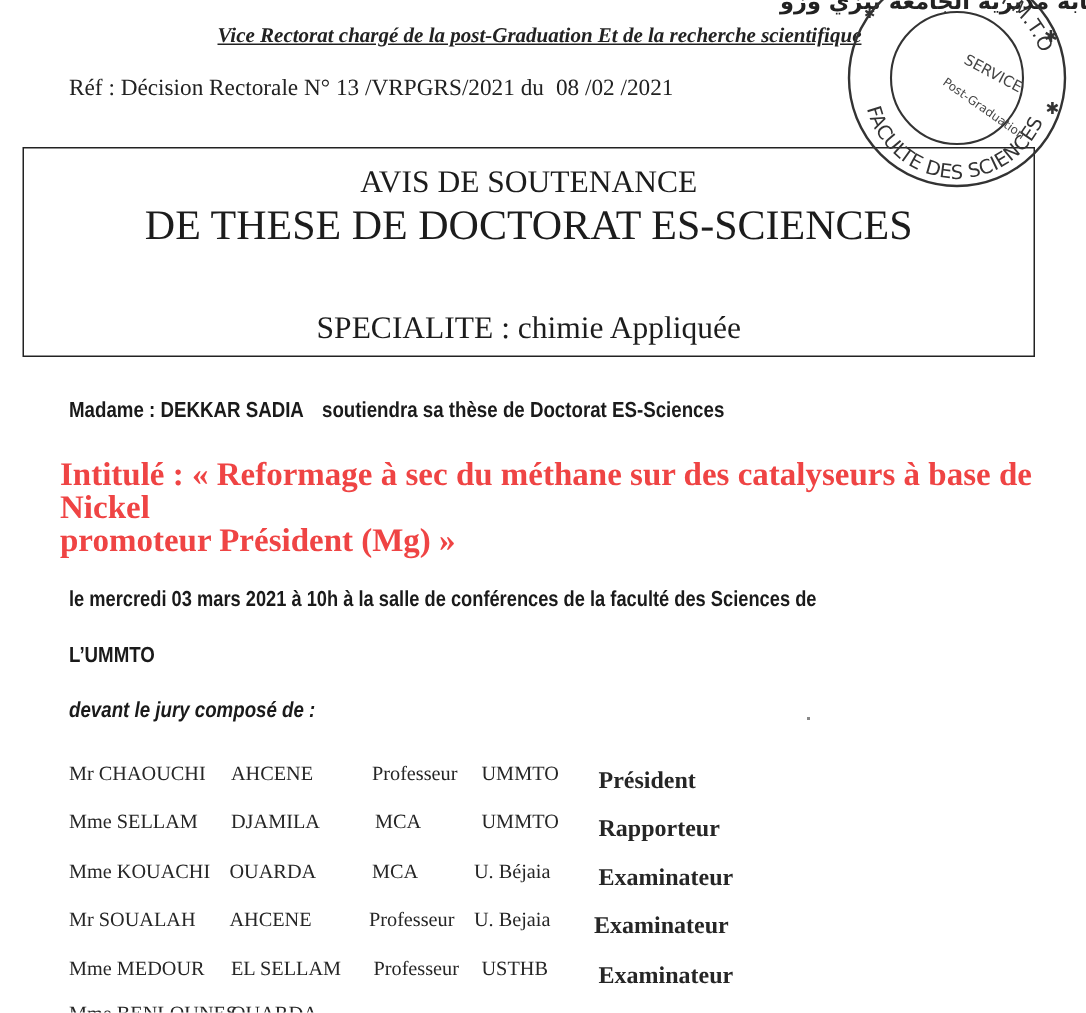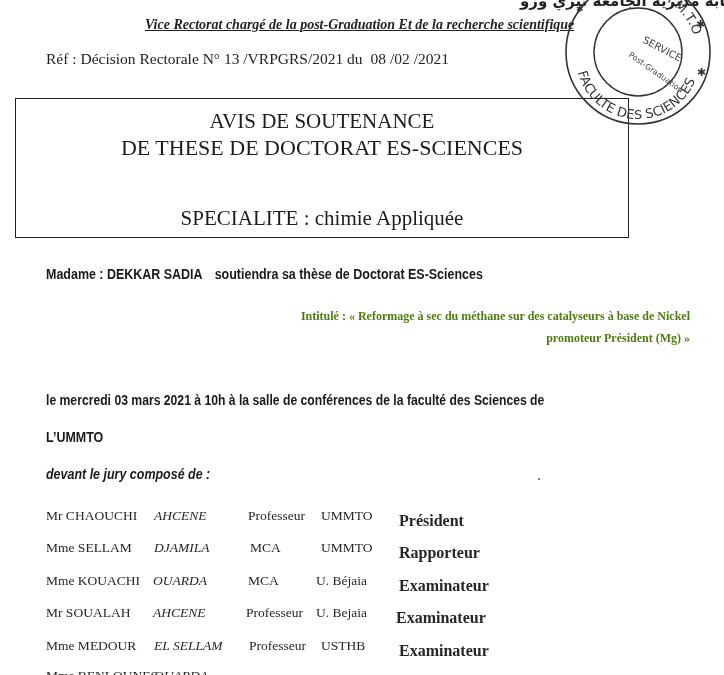--- a/index.html
+++ b/index.html
@@ -12,59 +12,59 @@
     left: 520px; top: -8px; font-size: 15px; font-weight: bold;
     font-family: "DejaVu Sans", sans-serif; direction: rtl; color: #222;
   }
   .vice {
     left: 145px; top: 17px; font-size: 14px; font-style: italic; font-weight: bold;
     text-decoration: underline; color: #222;
   }
   .ref { left: 46px; top: 50px; font-size: 15.5px; color: #222; }
   .ref .date { margin-left: 8px; margin-top: 16px; }
   .box {
-    position: absolute; left: 15px; top: 98px; width: 614px; height: 140px;
+    position: absolute; left: 15px; top: 98px; width: 675px; height: 140px;
     border: 1.3px solid #222; border-right-width: 1.3px; box-sizing: border-box;
   }
   .box-line {
     position: absolute; left: 0; right: 0; text-align: center; font-size: 21px; color: #1c1c1c;
   }
   .l1 { top: 10px; }
-  .l2 { top: 36px; font-size: 22px; }
+  .l2 { top: 36px; font-size: 28px; }
   .l3 { top: 62px; margin-top: 45px; }
   .stamp {
     position: absolute; left: 558px; top: -28px; width: 160px; height: 160px;
   }
   .madame {
     left: 46px; top: 266px; font-size: 14.5px; font-weight: bold;
     font-family: "Liberation Sans", sans-serif; transform: scaleX(0.86); transform-origin: left;
     color: #1a1a1a;
   }
   .madame .name { margin-right: 10px; }
   .intitule {
-    position: absolute; left: 40px; width: 650px; top: 305px; text-align: right;
-    font-size: 12px; font-weight: bold; line-height: 22px; color: #4d7c0f;
+    position: absolute; left: 40px; width: 650px; top: 305px; text-align: left;
+    font-size: 22px; font-weight: bold; line-height: 22px; color: #ef4444;
   }
   .date-line {
     left: 46px; top: 392px; font-size: 14.5px; font-weight: bold;
     font-family: "Liberation Sans", sans-serif; transform: scaleX(0.84); transform-origin: left;
   }
   .ummto {
     left: 46px; top: 429px; font-size: 14.5px; font-weight: bold;
     font-family: "Liberation Sans", sans-serif; transform: scaleX(0.86); transform-origin: left;
   }
   .jury-title {
     left: 46px; top: 466px; font-size: 14.5px; font-weight: bold; font-style: italic;
     font-family: "Liberation Sans", sans-serif; transform: scaleX(0.86); transform-origin: left;
   }
   .dot { left: 538px; top: 478px; width: 2px; height: 2px; background: #888; }
   .row { position: absolute; left: 16px; width: 724px; height: 24px; font-size: 13.5px; }
   .row span { position: absolute; white-space: nowrap; color: #262626; }
   .c1 { left: 30px; }
-  .c2 { left: 138px; font-style: italic; }
+  .c2 { left: 138px; }
   .c3 { left: 232px; }
   .c4 { left: 305px; }
   .c5 { left: 383px; font-weight: bold; font-size: 16px; }
 </style>
 </head>
 <body>
 
 <div class="abs arabic-top">نيابة مديرية الجامعة تيزي وزو</div>
 
 <div class="abs vice">Vice Rectorat chargé de la post-Graduation Et de la recherche scientifique</div>

